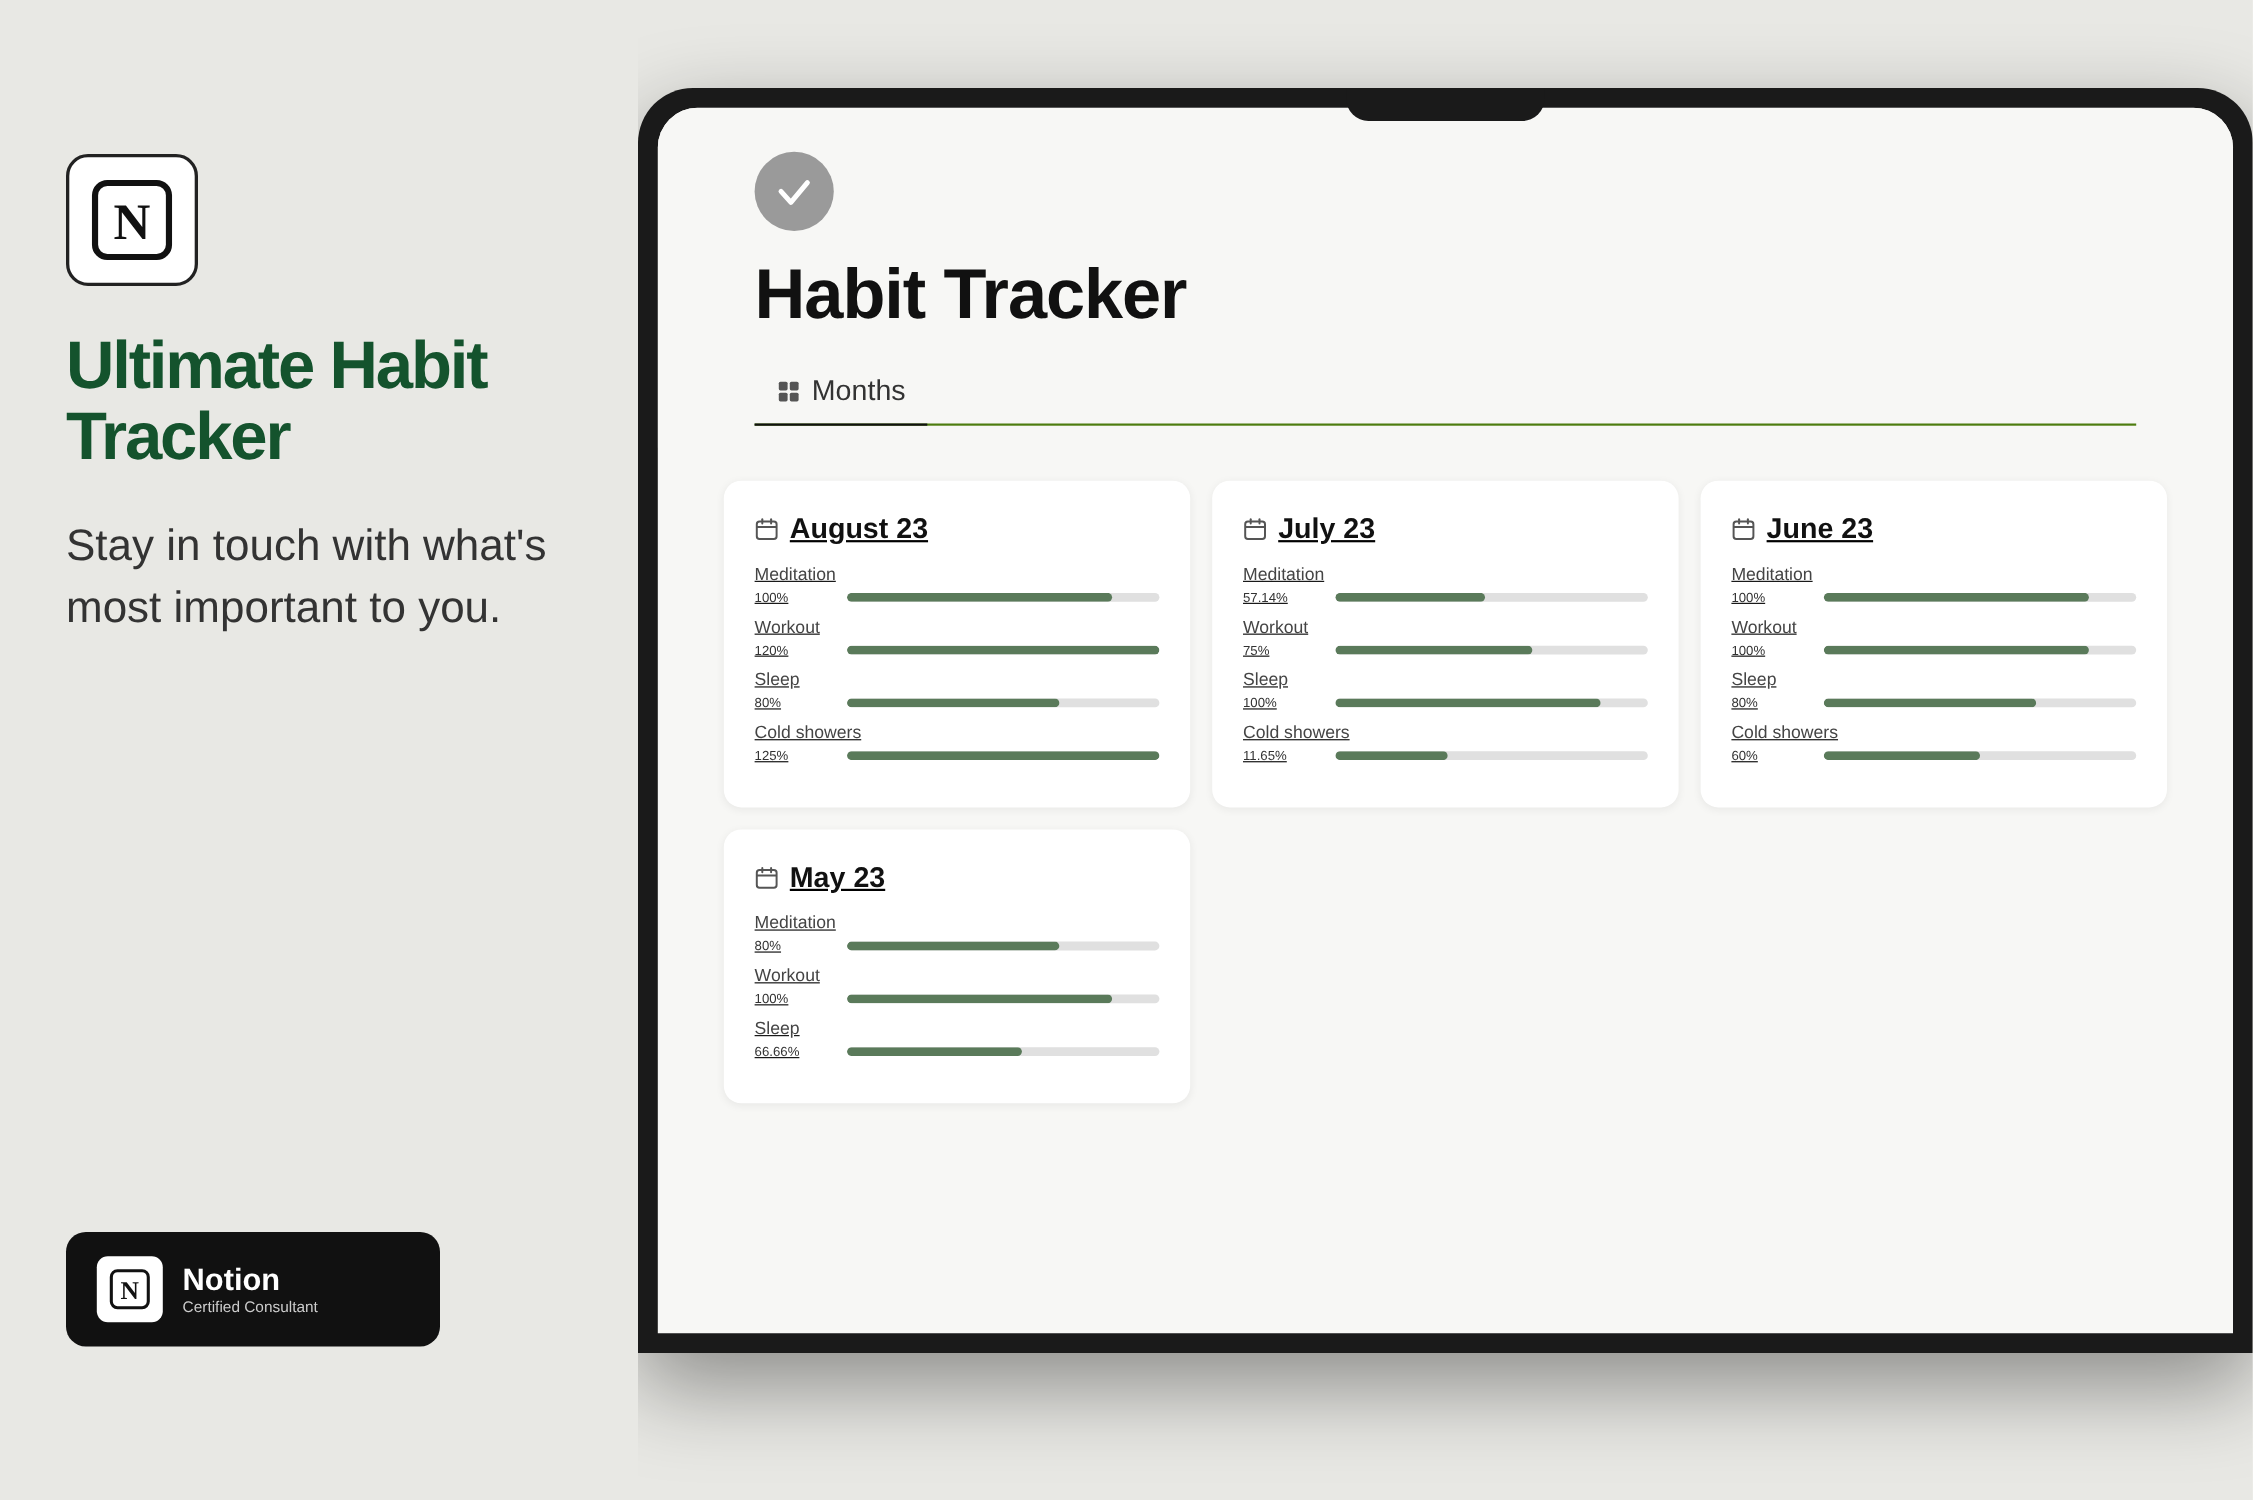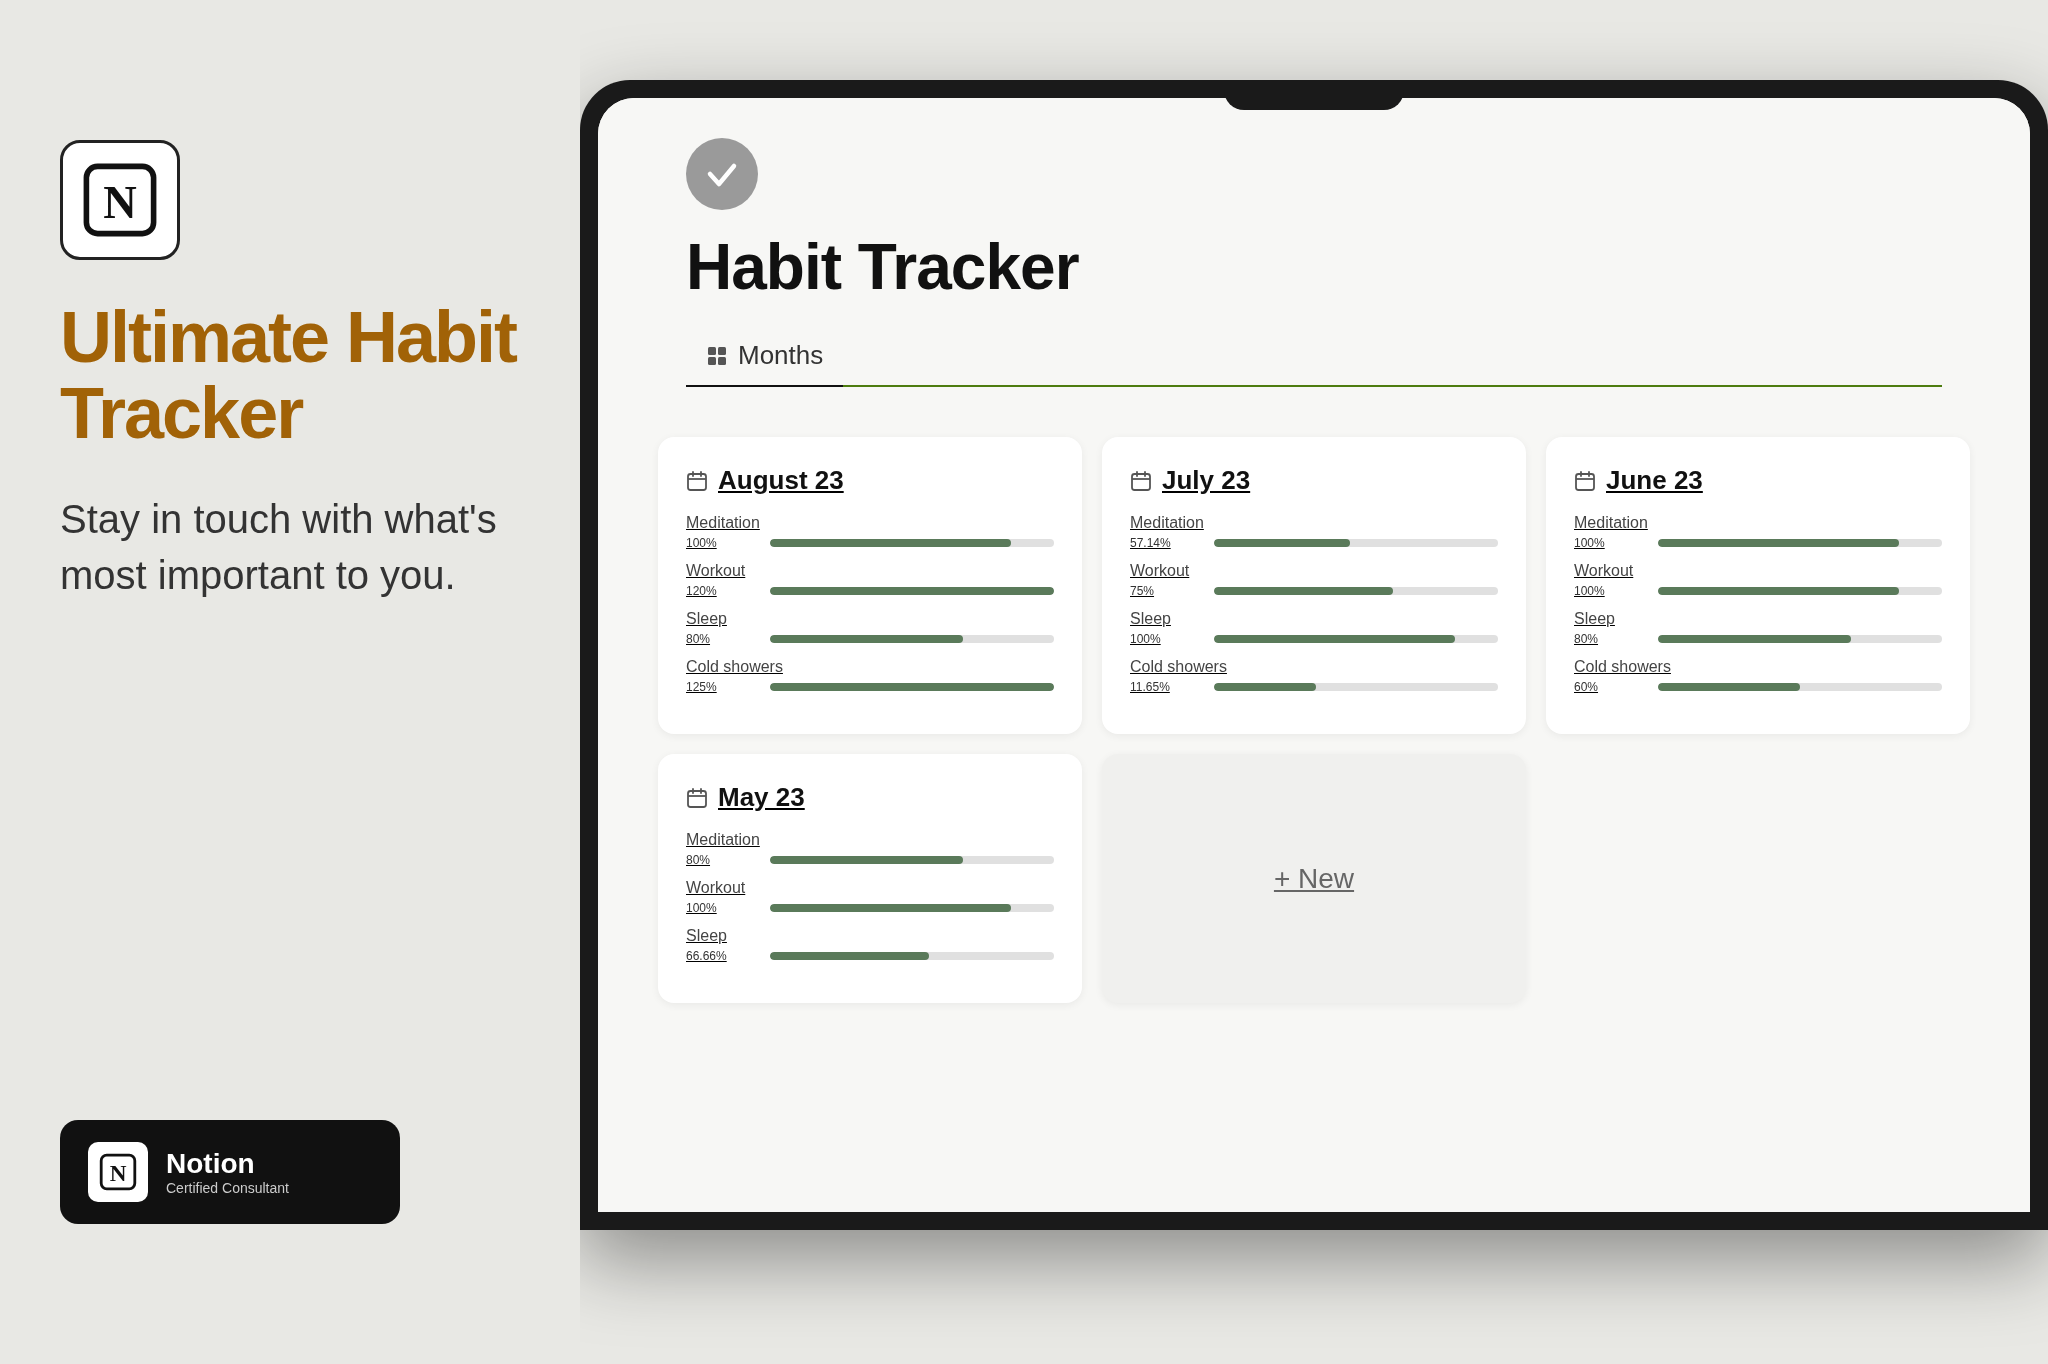--- a/index.html
+++ b/index.html
@@ -40,24 +40,24 @@
       justify-content: center;
       border: 3px solid #222;
     }
 
     .notion-logo-block svg {
       width: 80px;
       height: 80px;
     }
 
     .headline {
-      font-size: 72px;
+      font-size: 61px;
       font-weight: 800;
       line-height: 1.05;
-      color: #a16207;
+      color: #14532d;
       letter-spacing: -2px;
     }
 
     .subtitle {
       font-size: 40px;
       font-weight: 400;
       color: #333;
       line-height: 1.4;
       max-width: 480px;
     }
@@ -551,23 +551,18 @@
         <div class="habit-name">Sleep</div>
         <div class="habit-bar-row">
           <span class="habit-pct">66.66%</span>
           <div class="habit-bar-bg">
             <div class="habit-bar-fill" style="width:56%"></div>
           </div>
         </div>
       </div>
 
     </div>
-            <div class="new-card habit-card">
-              <div class="new-card-inner">
-                <span>+ New</span>
-              </div>
-            </div>
           </div>
       </div>
 
     </div>
   </div>
 </div>
 
 </body></html>

